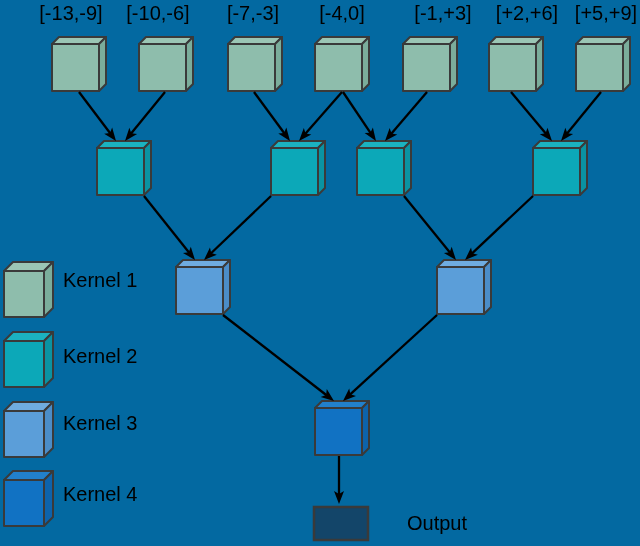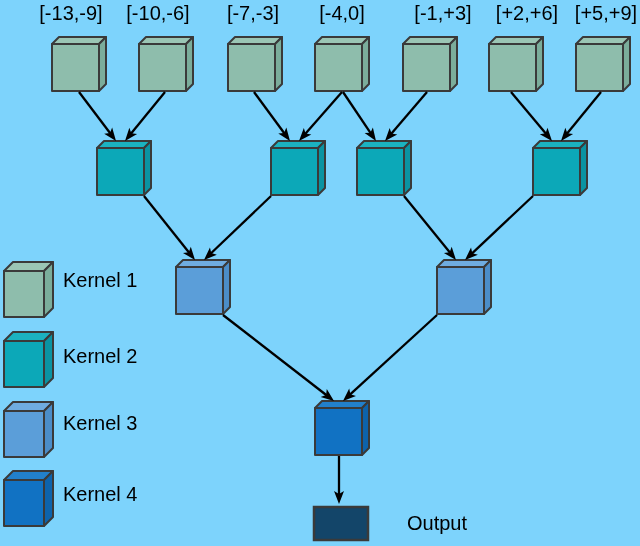--- a/index.html
+++ b/index.html
@@ -1,16 +1,16 @@
 <!DOCTYPE html>
 <html><head>
 <meta charset="utf-8">
 <style>
   html,body{margin:0;padding:0;background:#ffffff;}
-  .stage{position:relative;width:640px;height:546px;background:#7dd3fc;overflow:hidden;text-decoration:underline;}
+  .stage{position:relative;width:640px;height:546px;background:#0369a1;overflow:hidden;text-decoration:underline;}
   svg{display:block;}
   svg text{font-family:"Liberation Sans",sans-serif;font-size:20px;fill:#000000;}
 </style>
 </head>
 <body>
 
 <div class="stage">
   <svg id="diagram" width="640" height="546" viewBox="0 0 640 546" xmlns="http://www.w3.org/2000/svg">
       <g>
         <polygon points="52,44 59,37 106,37 99,44" fill="#9BC6B5" stroke="#3a3a3a" stroke-width="2" stroke-linejoin="round"></polygon>

